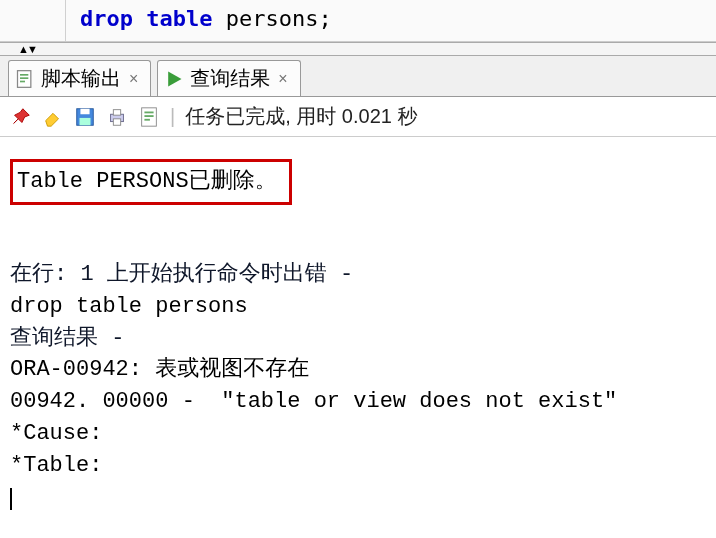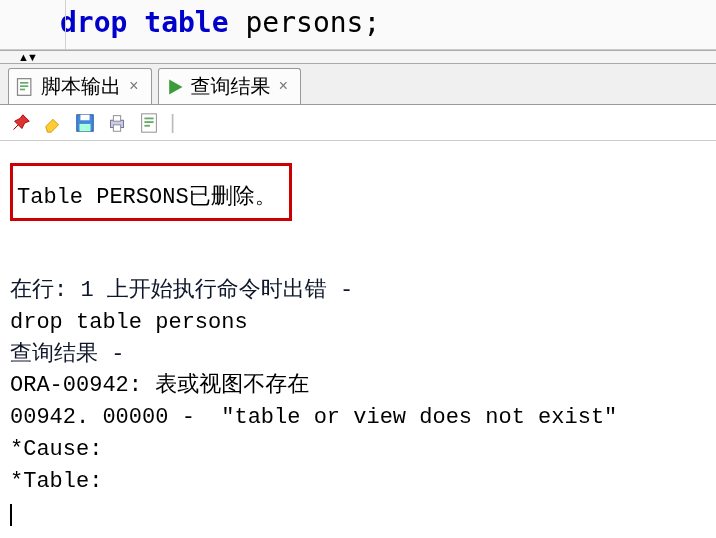--- a/index.html
+++ b/index.html
@@ -6,23 +6,23 @@
     body {
       font-family: "Microsoft YaHei", "SimSun", Arial, sans-serif;
       background: #fff;
       width: 716px;
       height: 538px;
       overflow: hidden;
     }
     .editor-area {
       background: #fafafa;
       border-bottom: 1px solid #ccc;
-      padding: 6px 10px 10px 60px;
+      padding: 6px 10px 10px 80px;
       font-family: "Consolas", monospace;
-      font-size: 28px;
+      font-size: 22px;
       position: relative;
     }
     .editor-area::before {
       content: "";
       position: absolute;
       left: 65px;
       top: 0;
       bottom: 0;
       width: 1px;
       background: #d0d0d0;
@@ -50,21 +50,20 @@
       display: flex;
       align-items: center;
       padding: 4px 10px 4px 6px;
       border: 1px solid #999;
       border-bottom: none;
       background: #fcfcfc;
       margin-right: 6px;
       border-radius: 3px 3px 0 0;
       font-size: 20px;
       gap: 6px;
-      font-family: Liberation Mono, monospace;
     }
     .tab-icon svg { width: 20px; height: 20px; display: block; }
     .tab-close { color: #777; font-size: 16px; padding: 0 2px; }
     .toolbar {
       display: flex;
       align-items: center;
       padding: 6px 10px;
       gap: 10px;
       border-bottom: 1px solid #ccc;
       font-size: 20px;
@@ -75,21 +74,21 @@
     .output {
       padding: 8px 10px;
       font-family: "Consolas", "Courier New", monospace;
       font-size: 22px;
       line-height: 1.45;
       white-space: pre;
     }
     .highlight-box {
       border: 3px solid #cc0000;
       display: inline-block;
-      padding: 16px 12px 4px 4px;
+      padding: 4px 12px 4px 4px;
       margin: 14px 0 22px 0;
     }
     .err-blue { color: #0f172a; }
     .cursor {
       display: inline-block;
       width: 2px;
       height: 22px;
       background: #000;
       vertical-align: text-bottom;
     }
@@ -158,20 +157,21 @@
   </div>
   <div class="tb-icon">
     <svg viewBox="0 0 24 24">
         <rect x="4" y="2" width="16" height="20" fill="#fff" stroke="#888"></rect>
         <line x1="7" y1="7" x2="17" y2="7" stroke="#6a6" stroke-width="2"></line>
         <line x1="7" y1="11" x2="17" y2="11" stroke="#6a6" stroke-width="2"></line>
         <line x1="7" y1="15" x2="13" y2="15" stroke="#6a6" stroke-width="2"></line>
       </svg>
   </div>
   <span class="tb-sep">|</span>
+  <span class="status-text">任务已完成, 用时 0.021 秒</span>
 </div>
 
 <div class="output"><div class="highlight-box"><span>Table PERSONS已删除。</span></div>
 
 <span class="err-blue">在行: 1 上开始执行命令时出错 -</span>
 <span>drop table persons</span>
 <span class="err-blue">查询结果 -</span>
 <span>ORA-00942: 表或视图不存在</span>
 <span>00942. 00000 -  "table or view does not exist"</span>
 <span>*Cause:</span>

